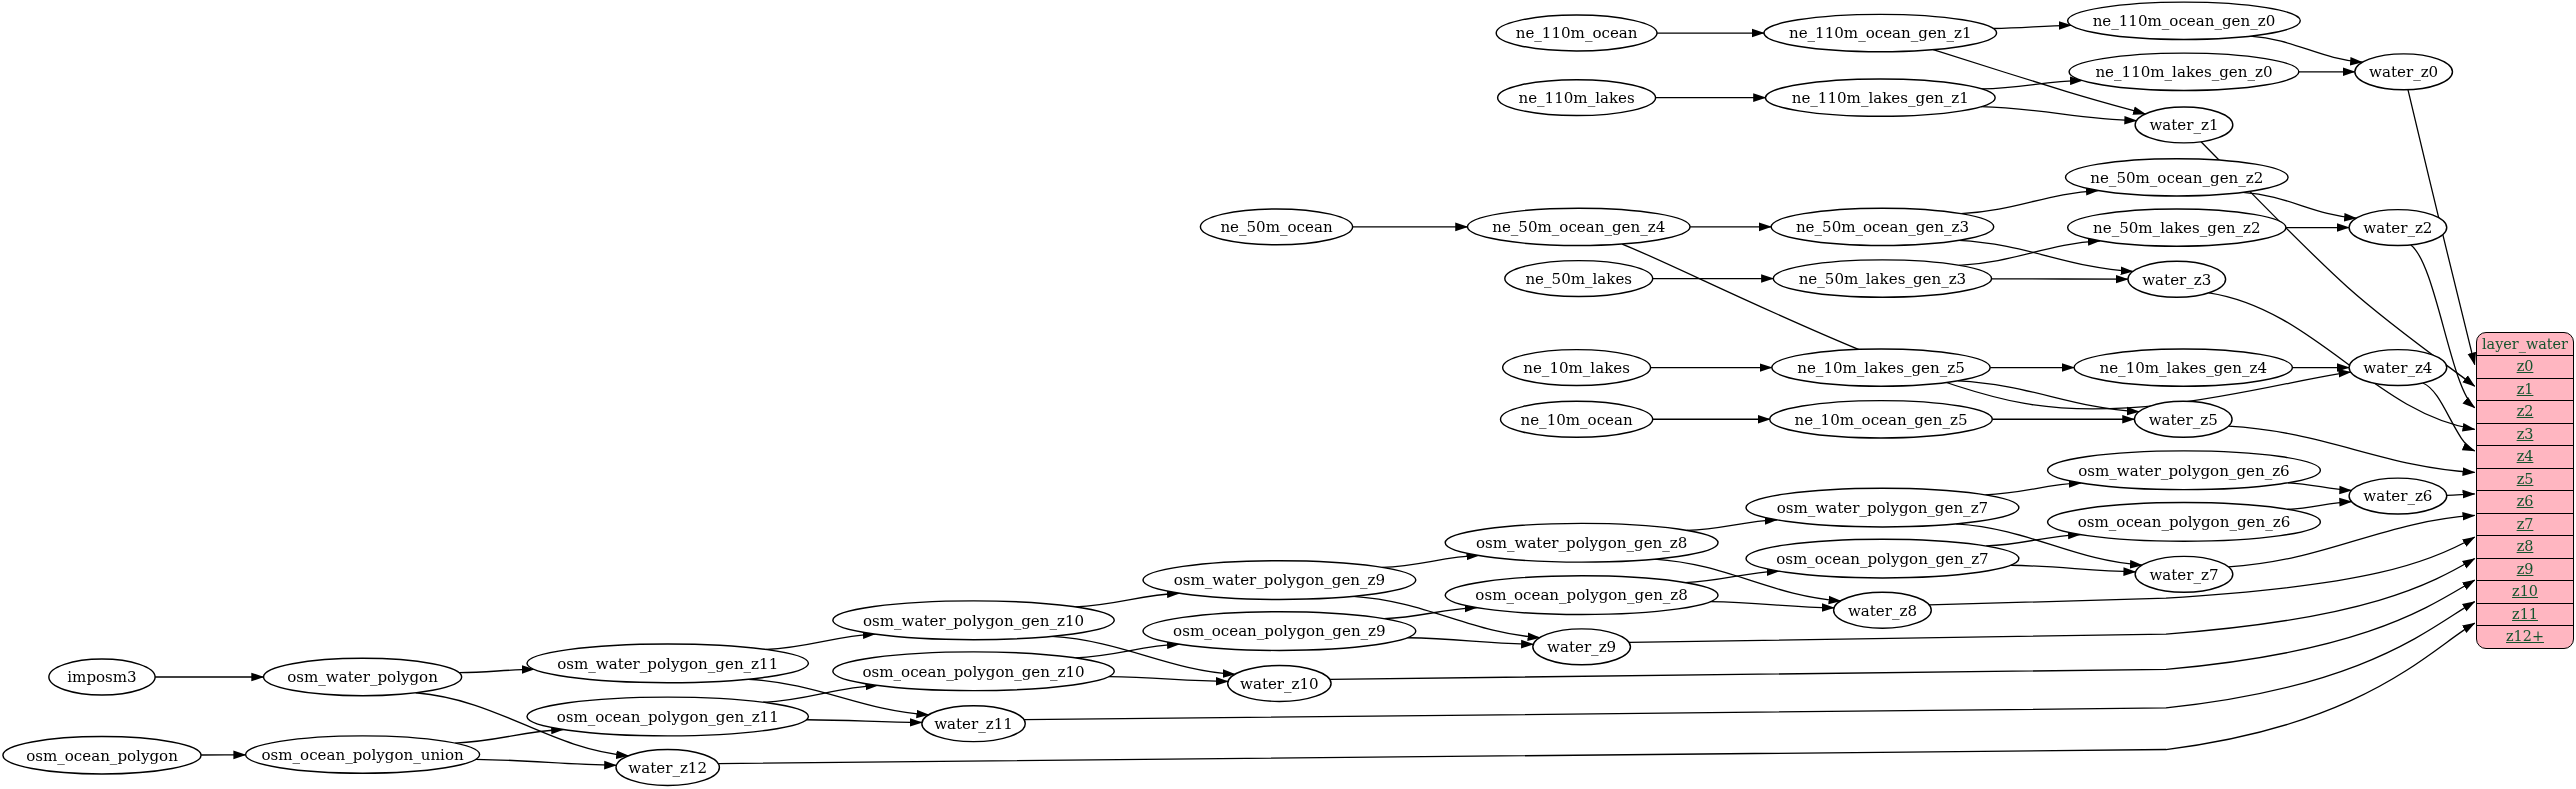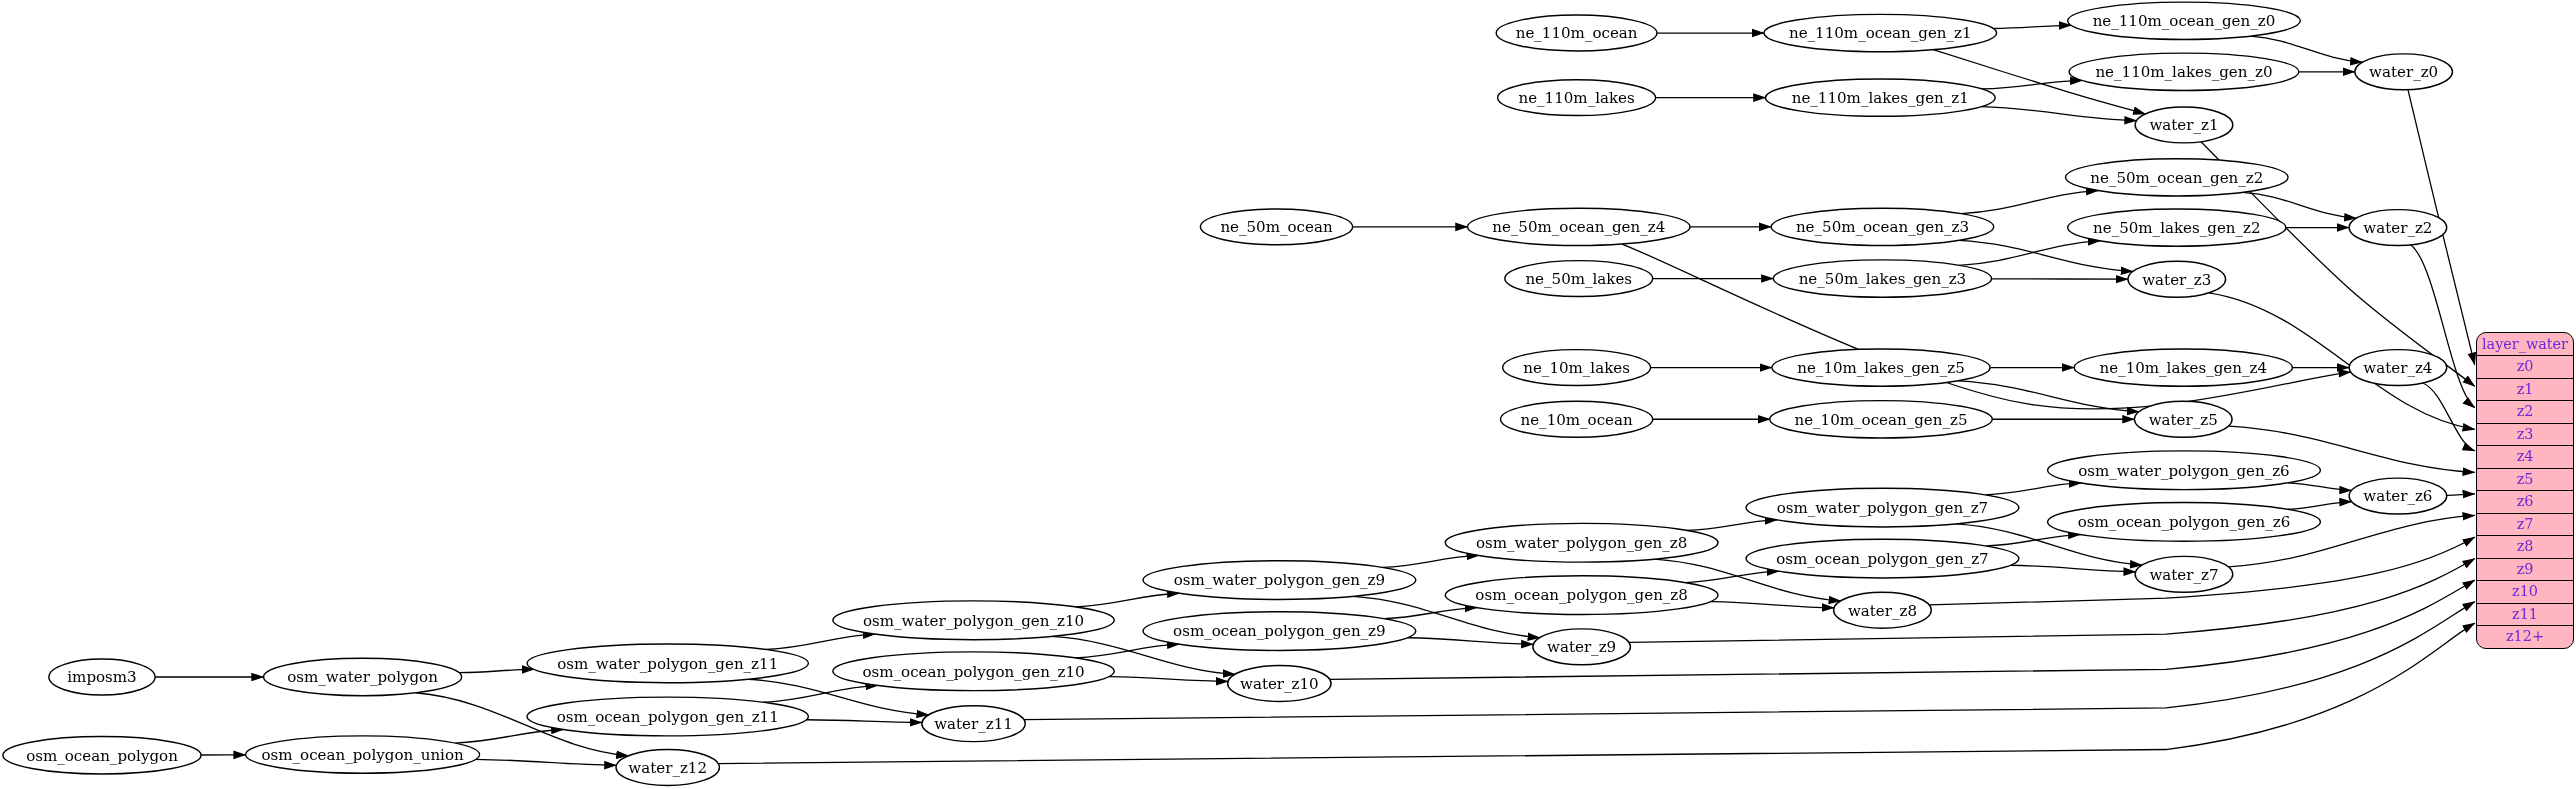--- a/index.html
+++ b/index.html
@@ -7,21 +7,21 @@
   .canvas { position: relative; width: 2576px; height: 789px; background: #ffffff;
             font-family: "DejaVu Serif", "Liberation Serif", serif; padding-left: 28px; }
   svg { position: absolute; left: 0; top: 0; }
   .node-label { font-family: "DejaVu Serif", "Liberation Serif", serif;
                 font-size: 21px; fill: #000; text-anchor: middle; }
   .lw-table { position: absolute; box-sizing: border-box;
               border: 1.4px solid #000; border-radius: 10px; overflow: hidden;
               text-align: center; color: #000;
               font: 14.4px "DejaVu Serif", "Liberation Serif", serif; }
   .lw-header { height: 22px; line-height: 22px; }
-  .lw-row { height: 21.5px; line-height: 20px; border-top: 1.4px solid #000; }
+  .lw-row { height: 21.5px; line-height: 20px; border-top: 1.4px solid #000; text-decoration: underline; }
 </style>
 </head>
 <body>
 
 <div class="canvas">
   <svg id="graph" width="2576" height="789" viewBox="0 0 3588 1099">
       <defs>
         <marker id="arrow" viewBox="0 0 18 13" refX="17" refY="6.5" markerWidth="18" markerHeight="13" markerUnits="userSpaceOnUse" orient="auto">
           <path d="M0,0.5 L18,6.5 L0,12.5 z" fill="#000000"></path>
         </marker>
@@ -277,21 +277,21 @@
         <g>
           <ellipse cx="3042" cy="800" rx="68" ry="25" fill="#ffffff" stroke="#000000" stroke-width="2"></ellipse>
           <text x="3042" y="800" dy="0.35em" class="node-label">water_z7</text>
         </g>
         <g>
           <ellipse cx="3340" cy="691" rx="68" ry="25" fill="#ffffff" stroke="#000000" stroke-width="2"></ellipse>
           <text x="3340" y="691" dy="0.35em" class="node-label">water_z6</text>
         </g>
       </g>
     </svg>
-  <div id="layer-table" class="lw-table" style="left: 2476px; top: 332px; width: 98px; background: rgb(255, 182, 193); border-color: rgb(0, 0, 0); color: #6d28d9;">
+  <div id="layer-table" class="lw-table" style="left: 2476px; top: 332px; width: 98px; background: rgb(255, 182, 193); border-color: rgb(0, 0, 0); color: #14532d;">
       <div class="lw-header">layer_water</div>
       <div class="lw-row">z0</div>
       <div class="lw-row">z1</div>
       <div class="lw-row">z2</div>
       <div class="lw-row">z3</div>
       <div class="lw-row">z4</div>
       <div class="lw-row">z5</div>
       <div class="lw-row">z6</div>
       <div class="lw-row">z7</div>
       <div class="lw-row">z8</div>

